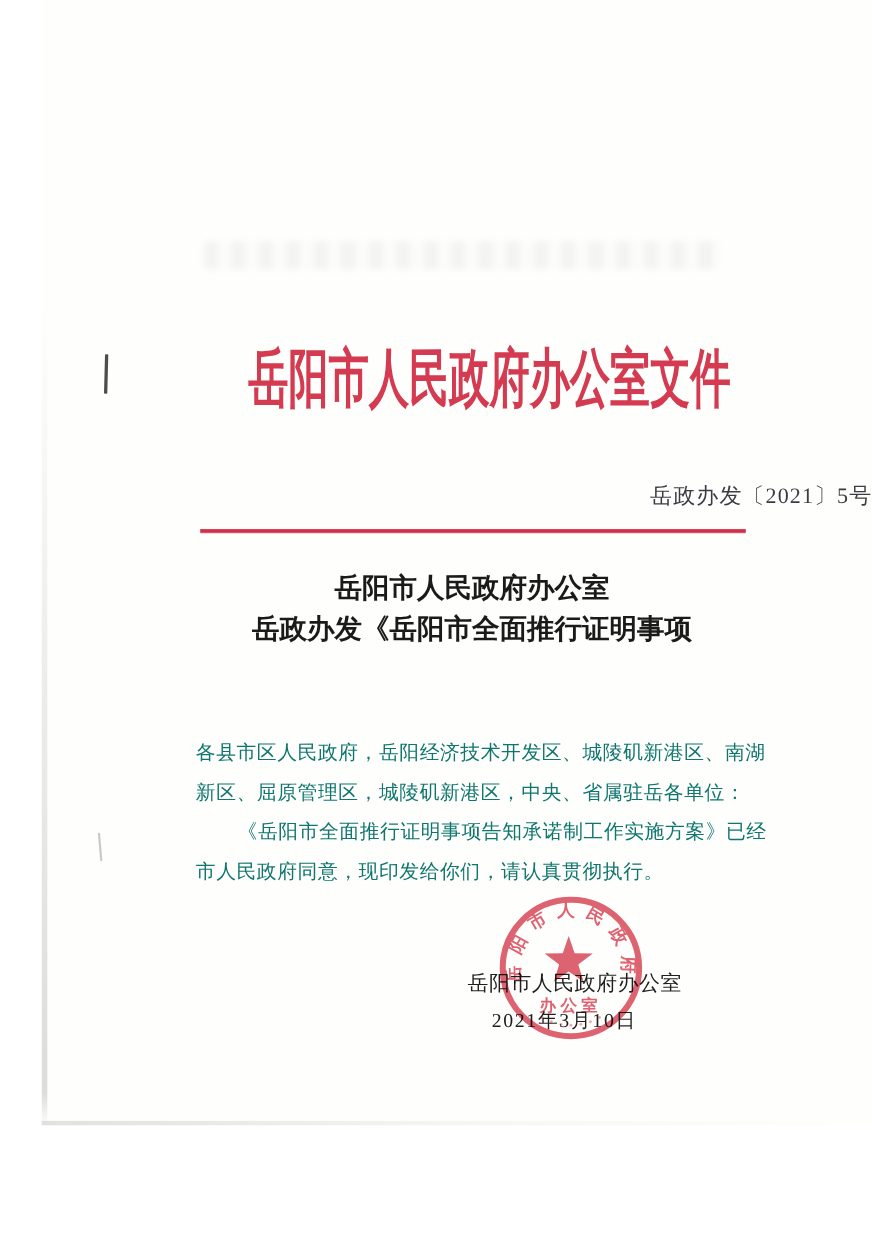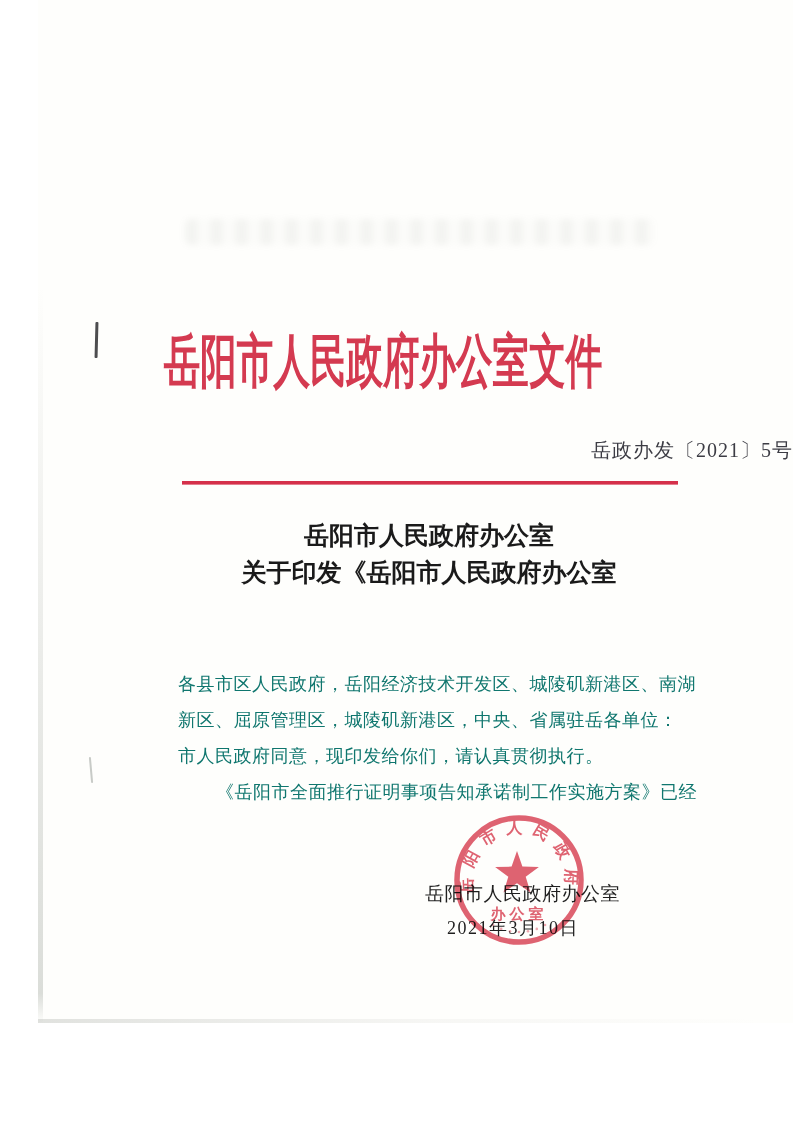--- a/index.html
+++ b/index.html
@@ -13,21 +13,21 @@
     background:#fefefc;
   }
   
   .ghost-band{
     position:absolute;left:185px;top:219px;width:470px;height:26px;
     background:repeating-linear-gradient(90deg,
       rgba(125,132,124,.16) 0 13px, rgba(125,132,124,.04) 13px 25px);
     filter:blur(3px);opacity:.5;border-radius:5px;
   }
   
-  .banner-wrap{position:absolute;left:35px;right:0;top:333px;text-align:left;}
+  .banner-wrap{position:absolute;left:35px;right:0;top:316px;text-align:right;}
   .banner-text{
     display:inline-block;white-space:nowrap;line-height:1;
     font-size:58px;font-weight:bold;color:#d43a50;
     transform:scaleX(0.63);transform-origin:center;
   }
   
   .docnum-wrap{position:absolute;left:45px;right:0;top:437px;text-align:right;}
   .docnum-text{font-size:20px;color:#3c3c44;letter-spacing:1px;white-space:nowrap;}
   
   .red-rule{
@@ -92,28 +92,28 @@
 </div>
 
 <div class="docnum-wrap">
   <span class="docnum-text">岳政办发〔2021〕5号</span>
 </div>
 
 <div class="red-rule"></div>
 
 <div class="title-wrap">
   <div class="title-line">岳阳市人民政府办公室</div>
-  <div class="title-line">关于印发《岳阳市人民政府办公室</div>
+  <div class="title-line">岳政办发《岳阳市全面推行证明事项</div>
 </div>
 
 <div class="body-wrap">
   <div class="body-line">各县市区人民政府，岳阳经济技术开发区、城陵矶新港区、南湖</div>
   <div class="body-line">新区、屈原管理区，城陵矶新港区，中央、省属驻岳各单位：</div>
+  <div class="body-line indent">《岳阳市全面推行证明事项告知承诺制工作实施方案》已经</div>
   <div class="body-line">市人民政府同意，现印发给你们，请认真贯彻执行。</div>
-  <div class="body-line indent">《岳阳市全面推行证明事项告知承诺制工作实施方案》已经</div>
 </div>
 
 <div class="sig-org">岳阳市人民政府办公室</div>
 <div class="sig-date">2021年3月10日</div>
 
 <svg class="seal" viewBox="0 0 138 138">
   <circle cx="69" cy="69" r="62" fill="none" stroke="#dd5566" stroke-width="5.5"></circle>
   <polygon fill="#dd5566" points="67,40 72.4,55.6 88.9,55.9 75.7,65.8 80.5,81.6 67,72.2 53.5,81.6 58.3,65.8 45.1,55.9 61.6,55.6"></polygon>
   <defs>
     <path id="sealArc" d="M 30.5 96 A 47 47 0 1 1 107.5 96" fill="none"></path>

